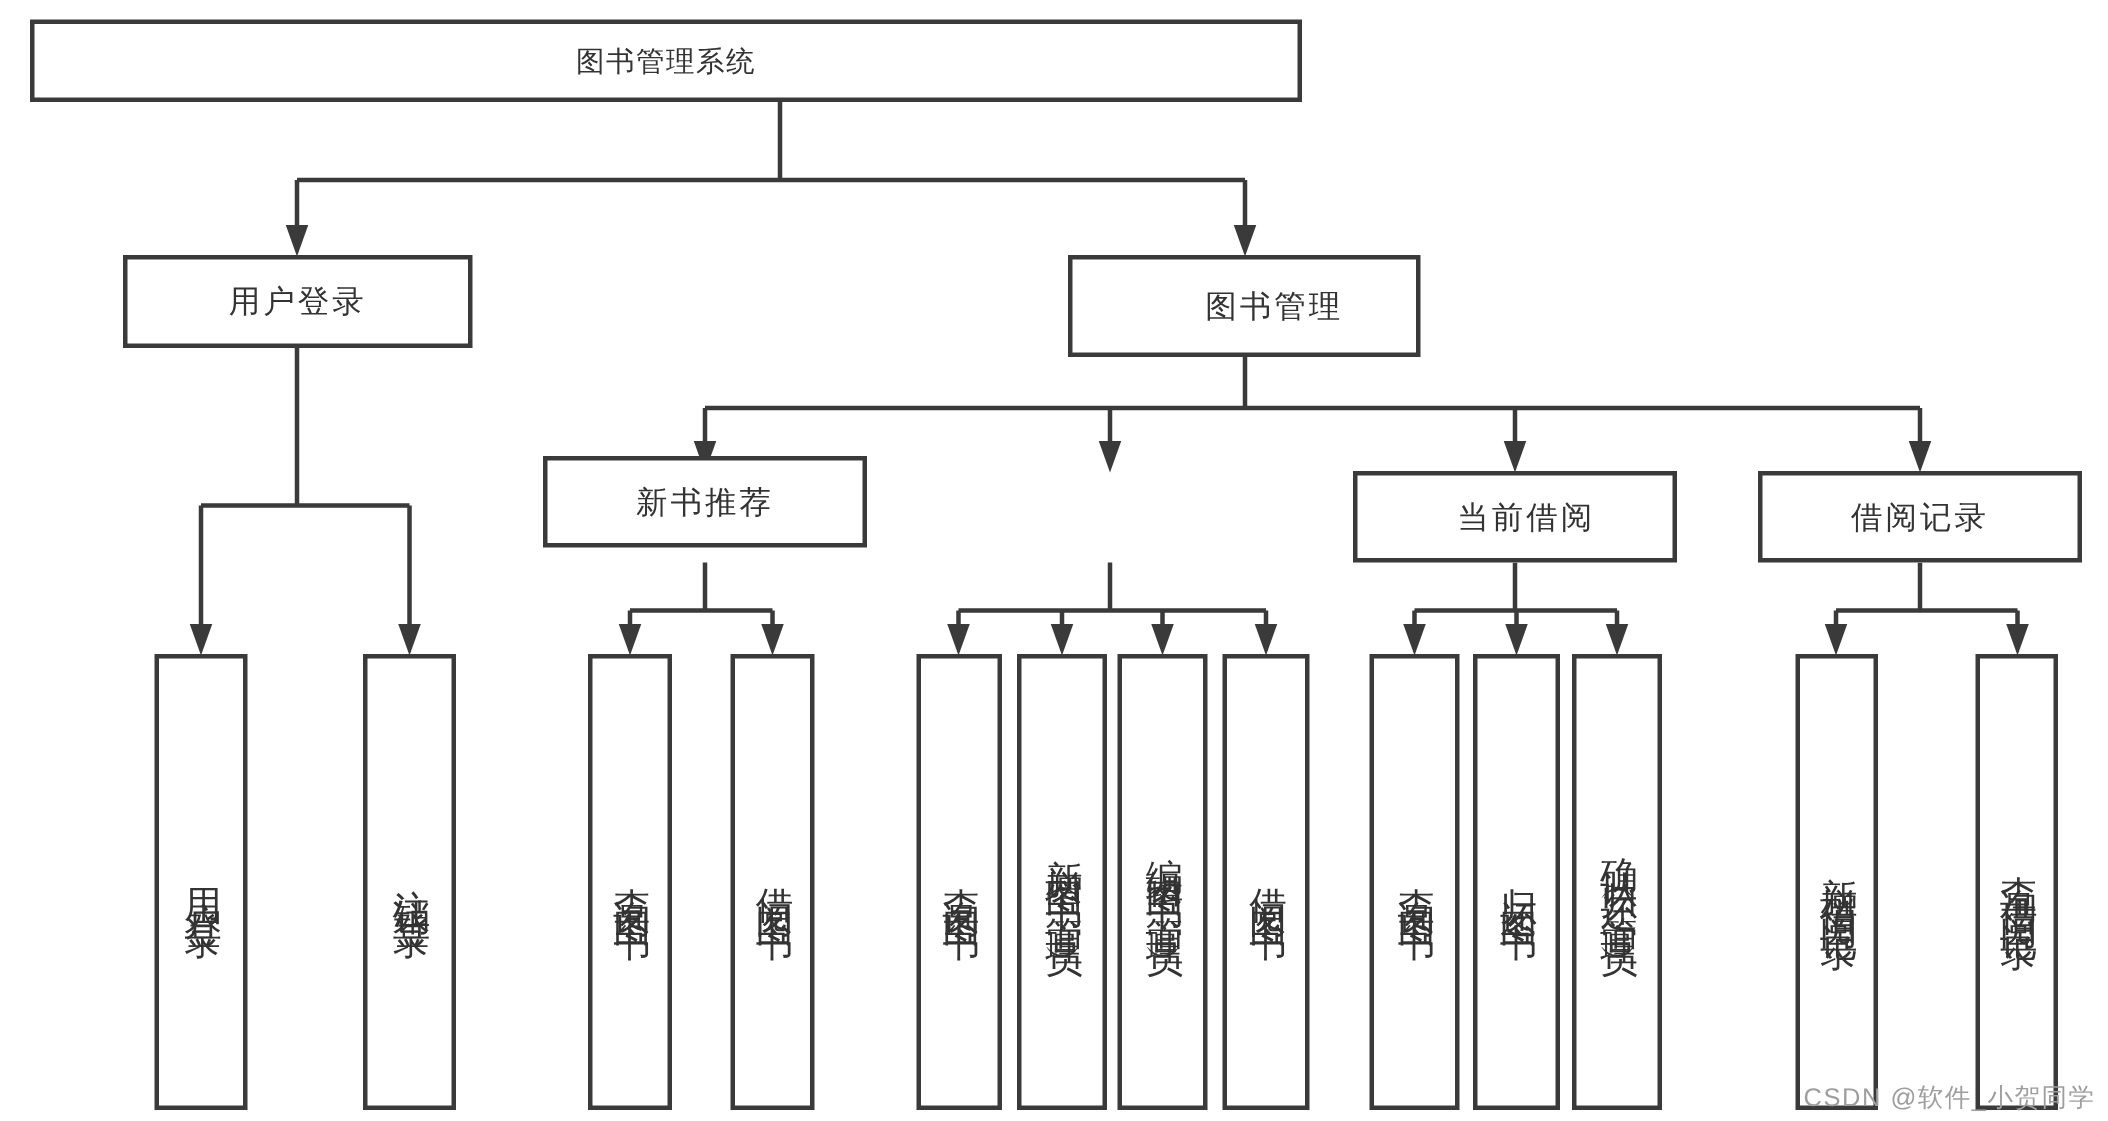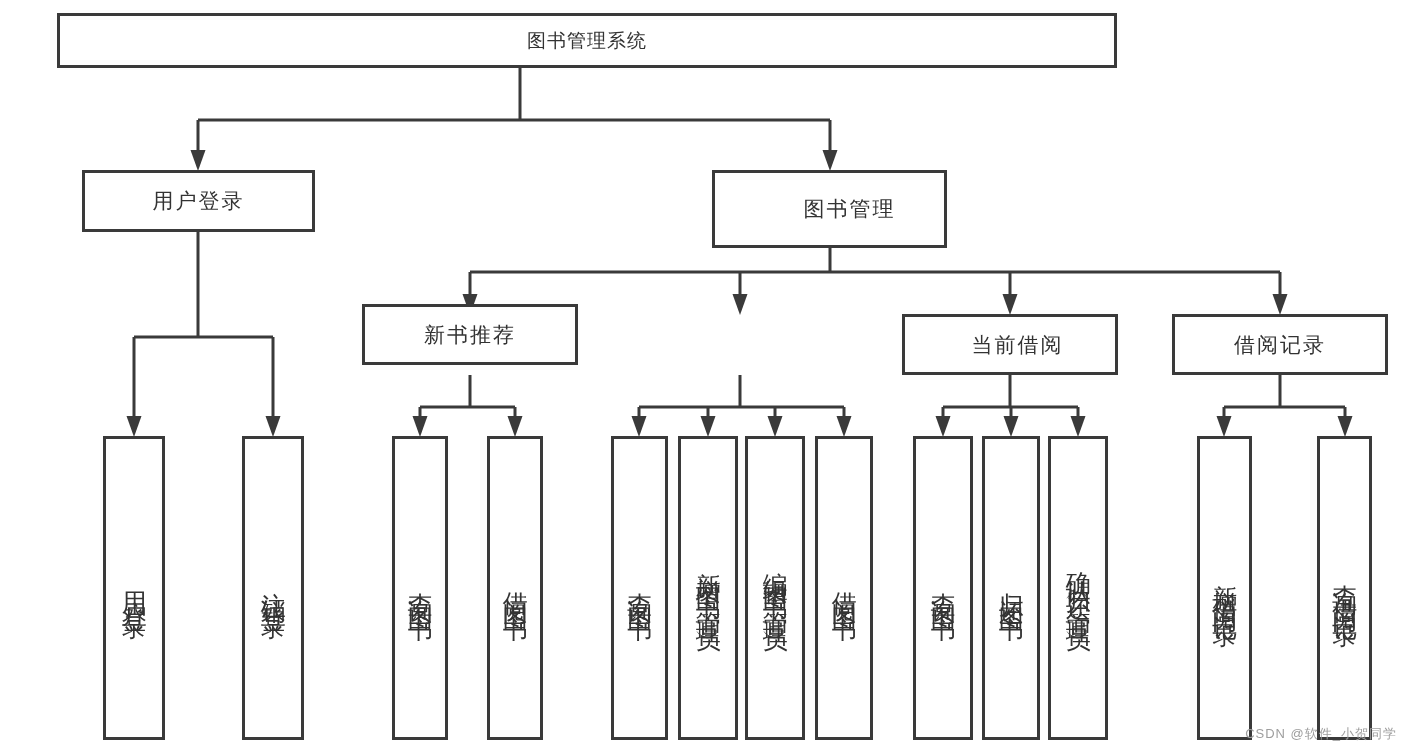--- a/index.html
+++ b/index.html
@@ -46,21 +46,21 @@
     font-size: 25px;
     letter-spacing: 8px;
     line-height: 1.1;
     color: #333333;
     white-space: nowrap;
   }
   .watermark {
     position: absolute;
     right: 8px;
     bottom: 4px;
-    font-size: 13px;
+    font-size: 17px;
     letter-spacing: 1px;
     color: #9e9e9e;
     z-index: 10;
   }
 </style>
 </head>
 <body>
 
 <div class="stage">
 
@@ -90,24 +90,24 @@
       <polygon points="775,437 767.5,416 782.5,416"></polygon>
       <polygon points="844,437 836.5,416 851.5,416"></polygon>
       <polygon points="943,437 935.5,416 950.5,416"></polygon>
       <polygon points="1011,437 1003.5,416 1018.5,416"></polygon>
       <polygon points="1078,437 1070.5,416 1085.5,416"></polygon>
       <polygon points="1224,437 1216.5,416 1231.5,416"></polygon>
       <polygon points="1345,437 1337.5,416 1352.5,416"></polygon>
     </g>
   </svg>
 
-  <div class="hbox root" style="left:20px; top:13px; width:1060px; height:55px;margin-left:37px;">图书管理系统</div>
+  <div class="hbox root" style="left:20px; top:13px; width:848px; height:55px;">图书管理系统</div>
 
   <div class="hbox" style="left:82px; top:170px; width:233px; height:62px;">用户登录</div>
-  <div class="hbox" style="left:712px; top:170px; width:235px; height:78px;padding-left:40px;">图书管理</div>
+  <div class="hbox" style="left:712px; top:170px; width:235px; height:68px;padding-left:40px;">图书管理</div>
 
   <div class="hbox" style="left:362px; top:304px; width:216px; height:61px;">新书推荐</div>
   <div class="hbox" style="left:902px; top:314px; width:216px; height:61px;padding-left:15px;">当前借阅</div>
   <div class="hbox" style="left:1172px; top:314px; width:216px; height:61px;">借阅记录</div>
 
   <div class="leaf" style="left:103px; width:62px;">
     <span>用户登录</span>
   </div>
   <div class="leaf" style="left:242px; width:62px;">
     <span>注销登录</span>

